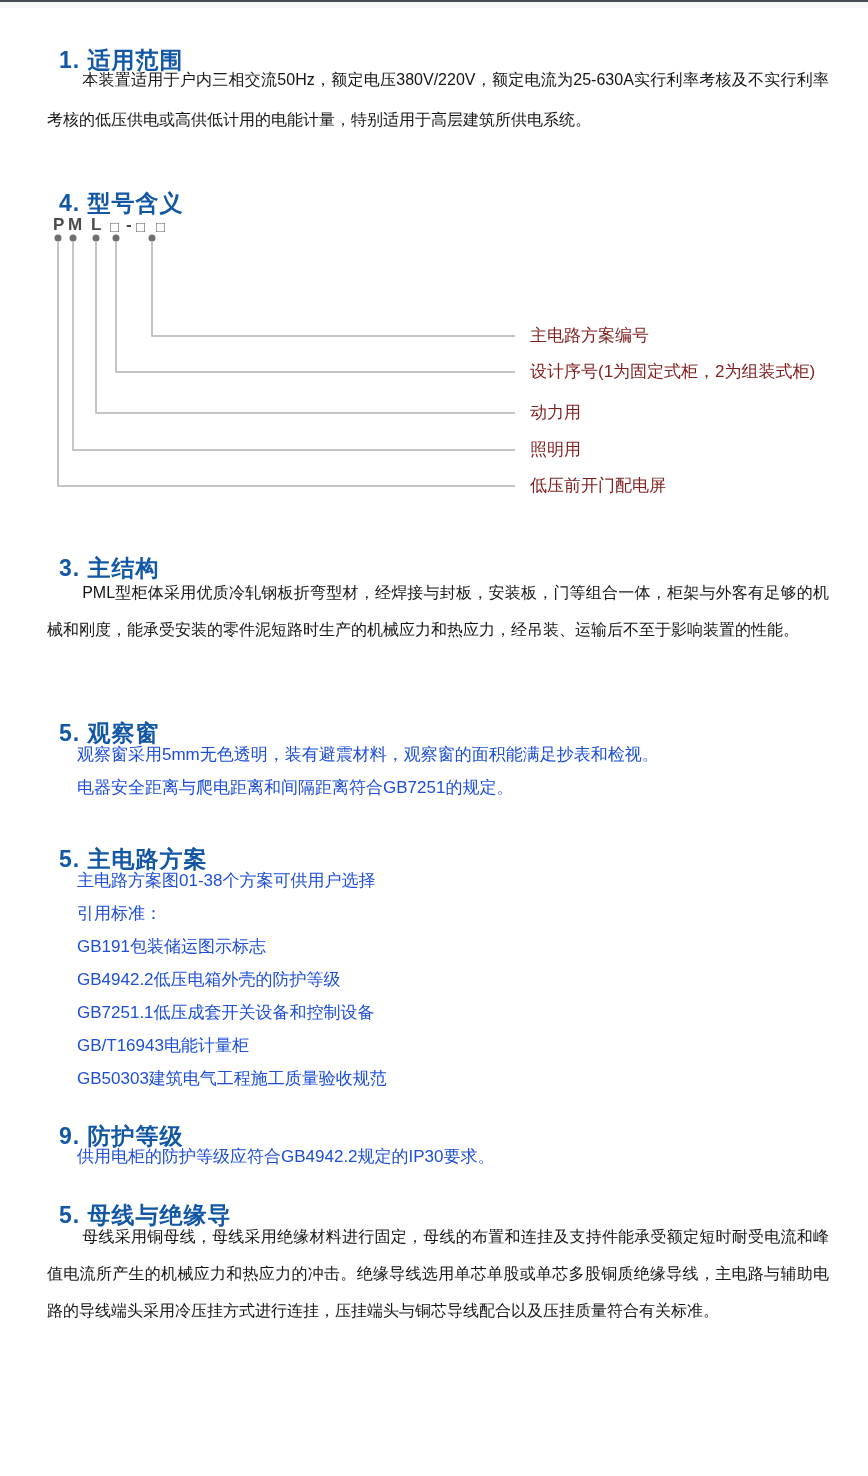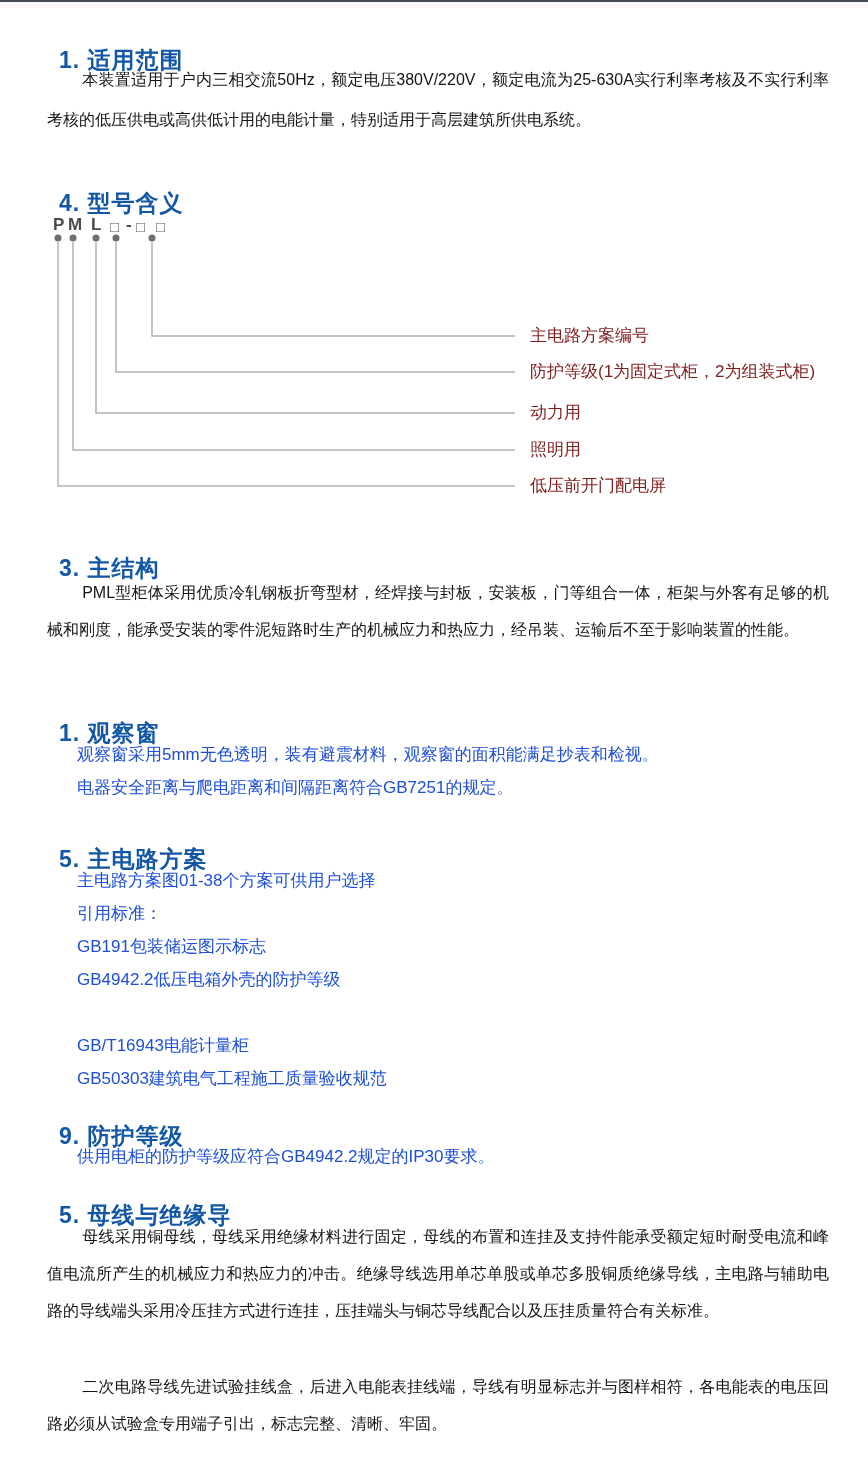--- a/index.html
+++ b/index.html
@@ -63,41 +63,41 @@
 
     <span class="mchar" style="left:53px">P</span>
     <span class="mchar" style="left:68px">M</span>
     <span class="mchar" style="left:91px">L</span>
     <span class="mchar box" style="left:110px">□</span>
     <span class="mchar" style="left:126px">-</span>
     <span class="mchar box" style="left:136px">□</span>
     <span class="mchar box" style="left:156px">□</span>
 
     <div class="dlabel" style="top:115px">主电路方案编号</div>
-    <div class="dlabel" style="top:151px">防护等级(1为固定式柜，2为组装式柜)</div>
+    <div class="dlabel" style="top:151px">设计序号(1为固定式柜，2为组装式柜)</div>
     <div class="dlabel" style="top:192px">动力用</div>
     <div class="dlabel" style="top:229px">照明用</div>
     <div class="dlabel" style="top:265px">低压前开门配电屏</div>
   </div>
 
   <h2 class="h" style="top:538px">3. 主结构</h2>
   <p class="body tight" style="top:574px">PML型柜体采用优质冷轧钢板折弯型材，经焊接与封板，安装板，门等组合一体，柜架与外客有足够的机械和刚度，能承受安装的零件泥短路时生产的机械应力和热应力，经吊装、运输后不至于影响装置的性能。</p>
 
-  <h2 class="h" style="top:703px">1. 观察窗</h2>
+  <h2 class="h" style="top:703px">5. 观察窗</h2>
   <p class="line" style="top:738px">观察窗采用5mm无色透明，装有避震材料，观察窗的面积能满足抄表和检视。</p>
   <p class="line" style="top:771px">电器安全距离与爬电距离和间隔距离符合GB7251的规定。</p>
 
   <h2 class="h" style="top:829px">5. 主电路方案</h2>
   <p class="line" style="top:864px">主电路方案图01-38个方案可供用户选择</p>
   <p class="line" style="top:897px">引用标准：</p>
   <p class="line" style="top:930px">GB191包装储运图示标志</p>
   <p class="line" style="top:963px">GB4942.2低压电箱外壳的防护等级</p>
+  <p class="line" style="top:996px">GB7251.1低压成套开关设备和控制设备</p>
   <p class="line" style="top:1029px">GB/T16943电能计量柜</p>
   <p class="line" style="top:1062px">GB50303建筑电气工程施工质量验收规范</p>
 
   <h2 class="h" style="top:1106px">9. 防护等级</h2>
   <p class="line" style="top:1140px">供用电柜的防护等级应符合GB4942.2规定的IP30要求。</p>
 
   <h2 class="h" style="top:1185px">5. 母线与绝缘导</h2>
   <p class="body tight" style="top:1218px">母线采用铜母线，母线采用绝缘材料进行固定，母线的布置和连挂及支持件能承受额定短时耐受电流和峰值电流所产生的机械应力和热应力的冲击。绝缘导线选用单芯单股或单芯多股铜质绝缘导线，主电路与辅助电路的导线端头采用冷压挂方式进行连挂，压挂端头与铜芯导线配合以及压挂质量符合有关标准。</p>
-  <p class="body tight" style="top:1368px">二次电路导线先进试验挂线盒，后进入电能表挂线端，导线有明显标志并与图样相符，各电能表的电压回路必须从试验盒专用端子引出，标志完整、清晰、牢固。</p>
 
 </div>
 
 </body></html>

